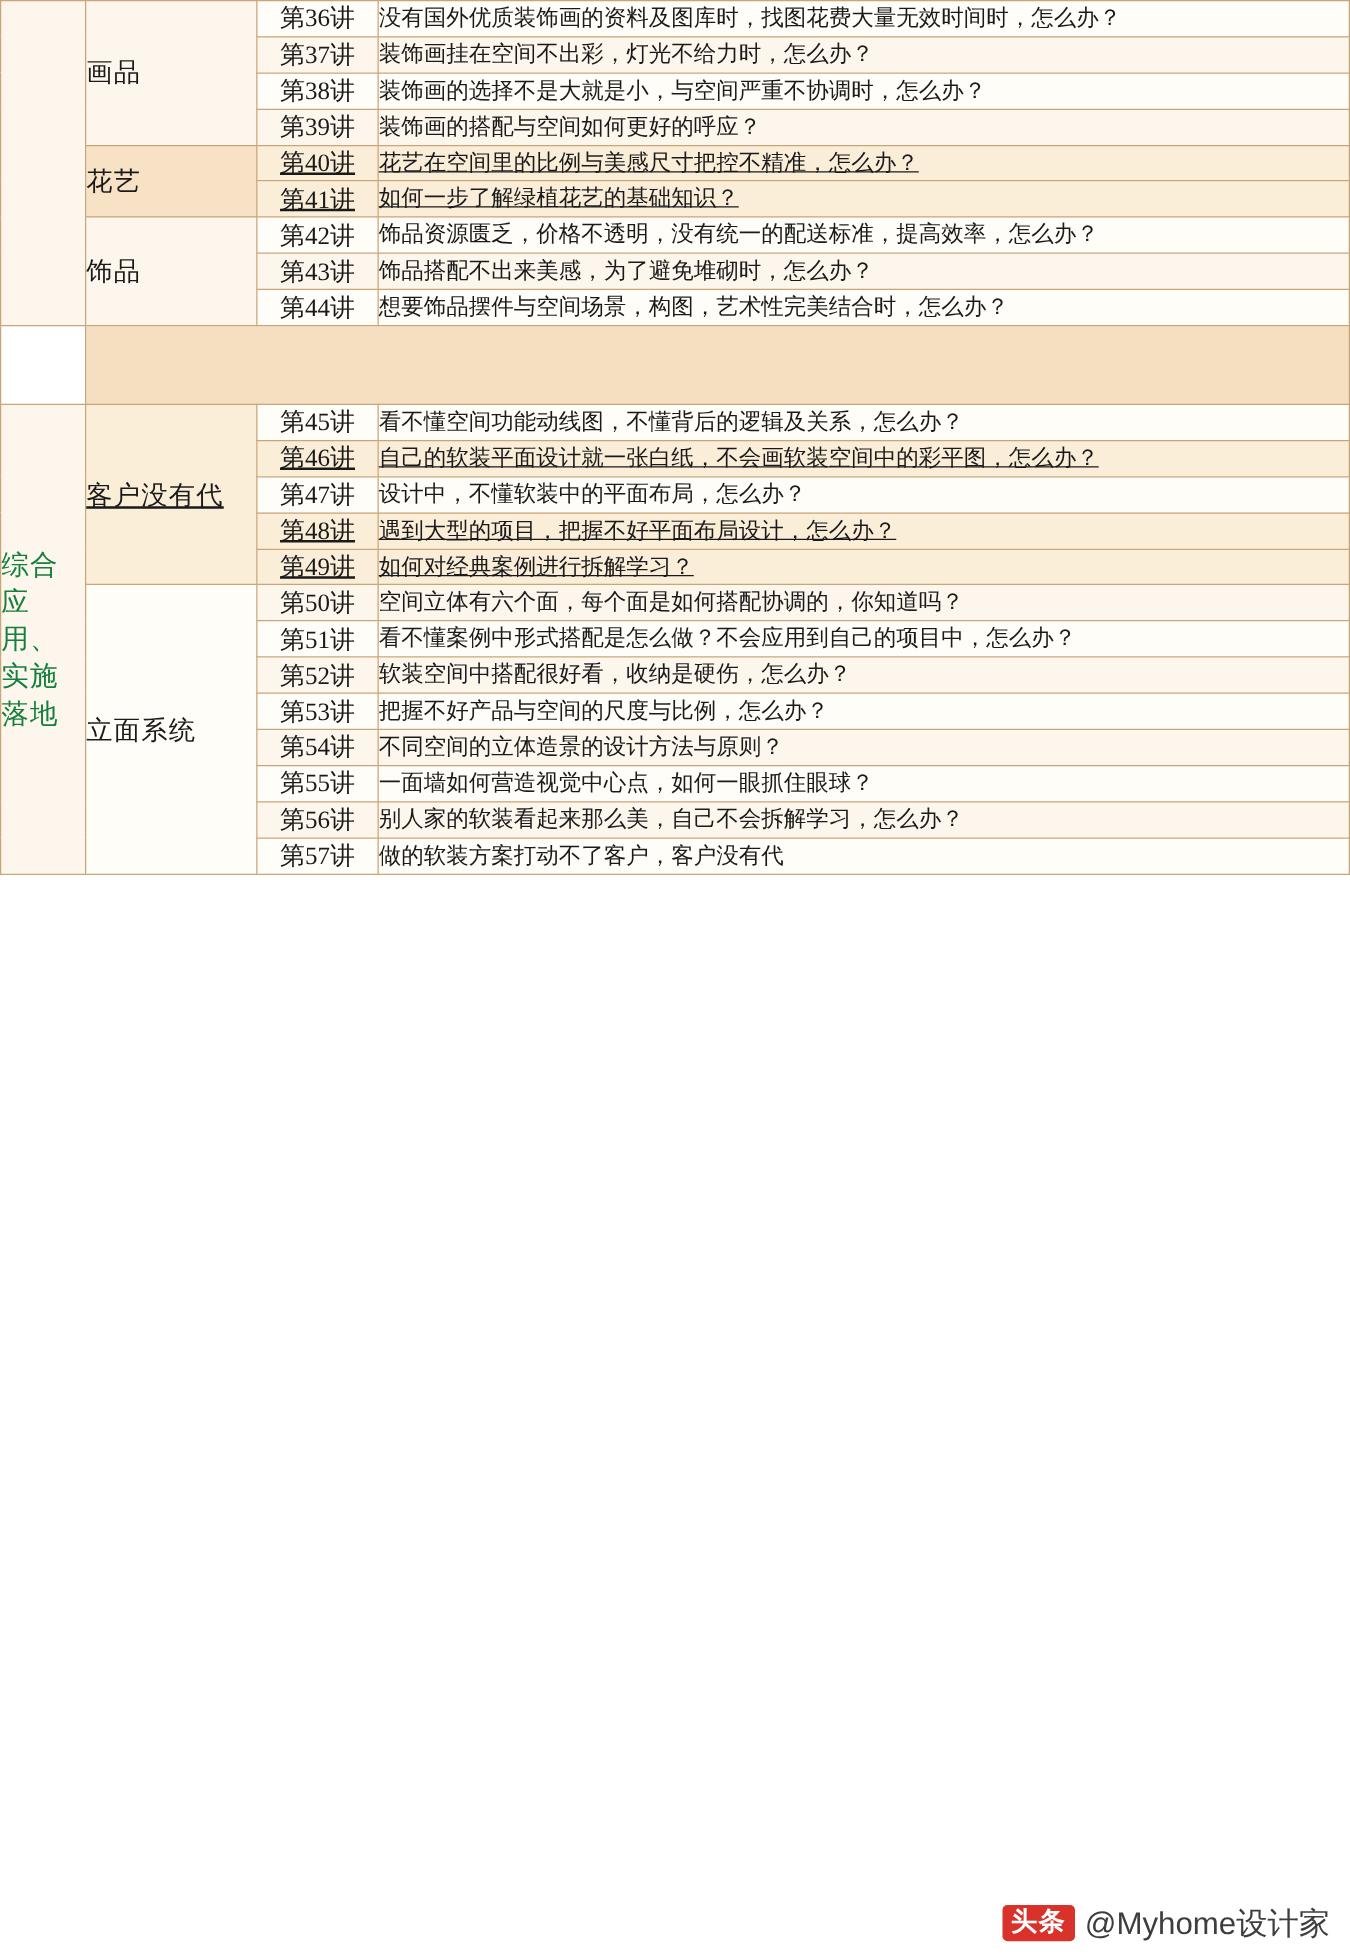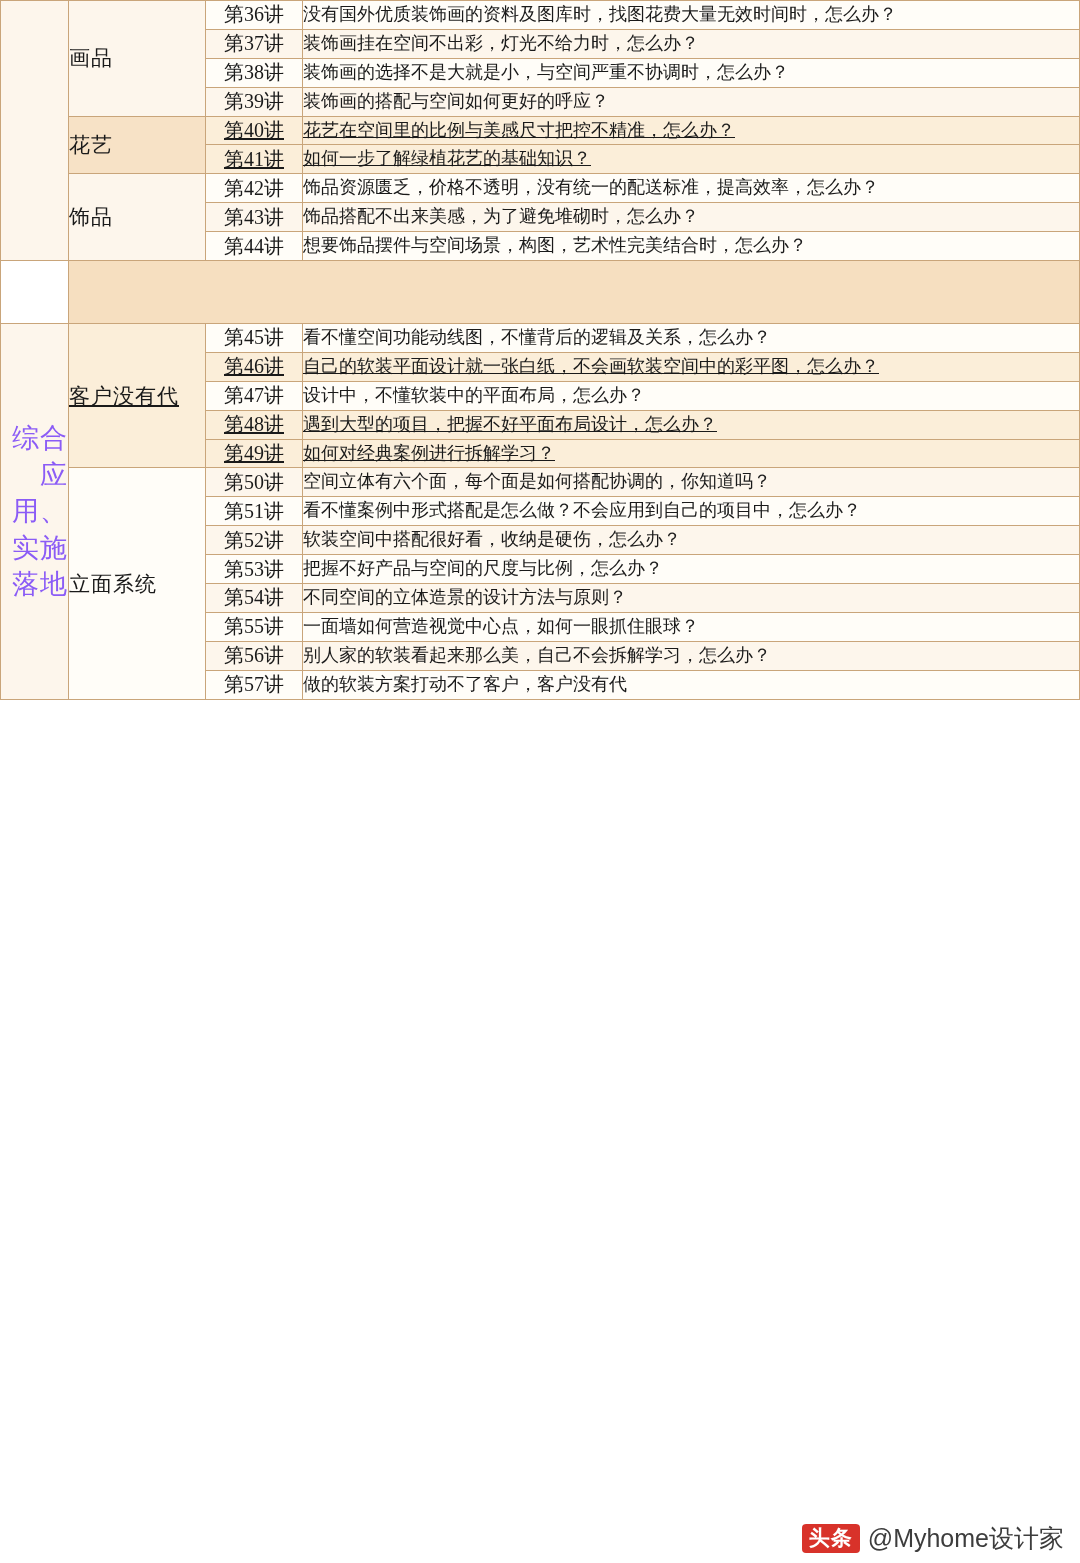--- a/index.html
+++ b/index.html
@@ -23,24 +23,24 @@
     border: 1px solid #c9a57a;
     vertical-align: middle;
     padding: 0;
   }
   .col-section { width: 68px; }
   .col-group   { width: 137px; }
   .col-lesson  { width: 97px; }
   .col-title   { width: auto; }
 
   .cell-section {
-    text-align: right;
-    font-size: 27px;
+    text-align: left;
+    font-size: 22px;
     line-height: 1.35;
-    color: #8b5cf6;
+    color: #15803d;
     letter-spacing: 1px;
     padding: 6px 14px;
     background: #fdf6ec;
   }
   .cell-group {
     text-align: left;
     font-size: 21px;
     color: #1a1a1a;
     letter-spacing: 1px;
     padding: 6px 4px;

